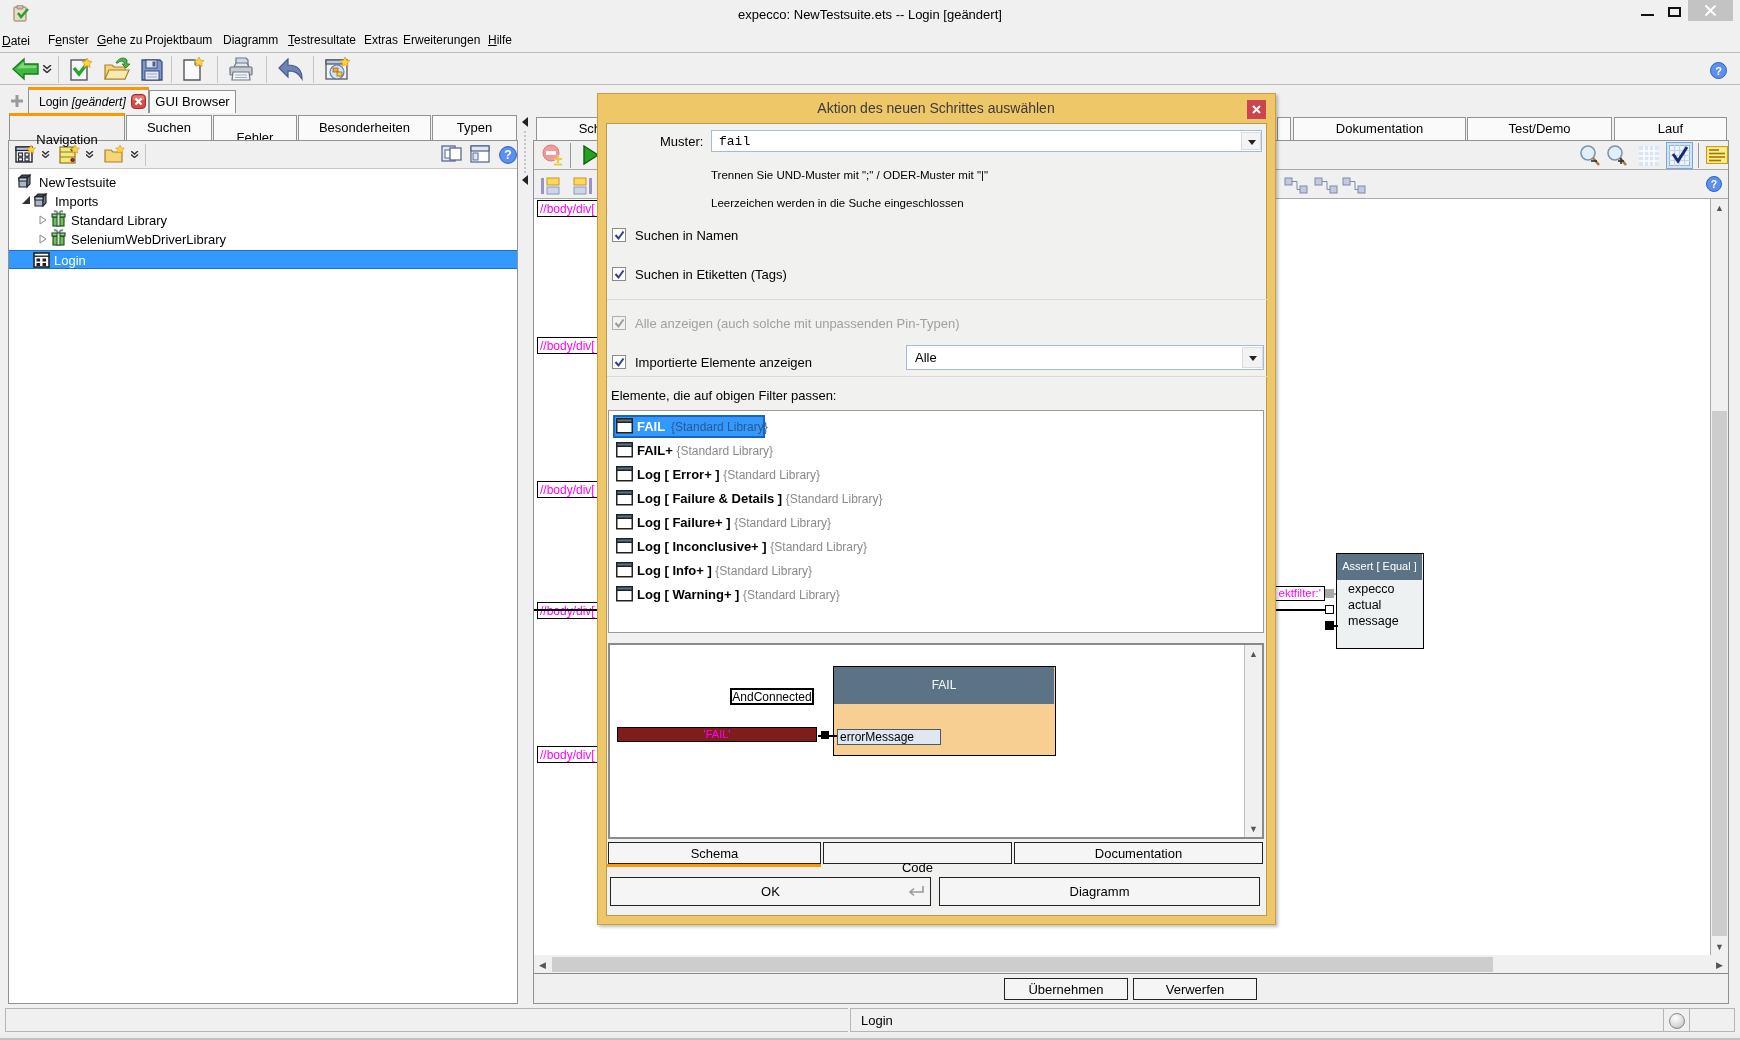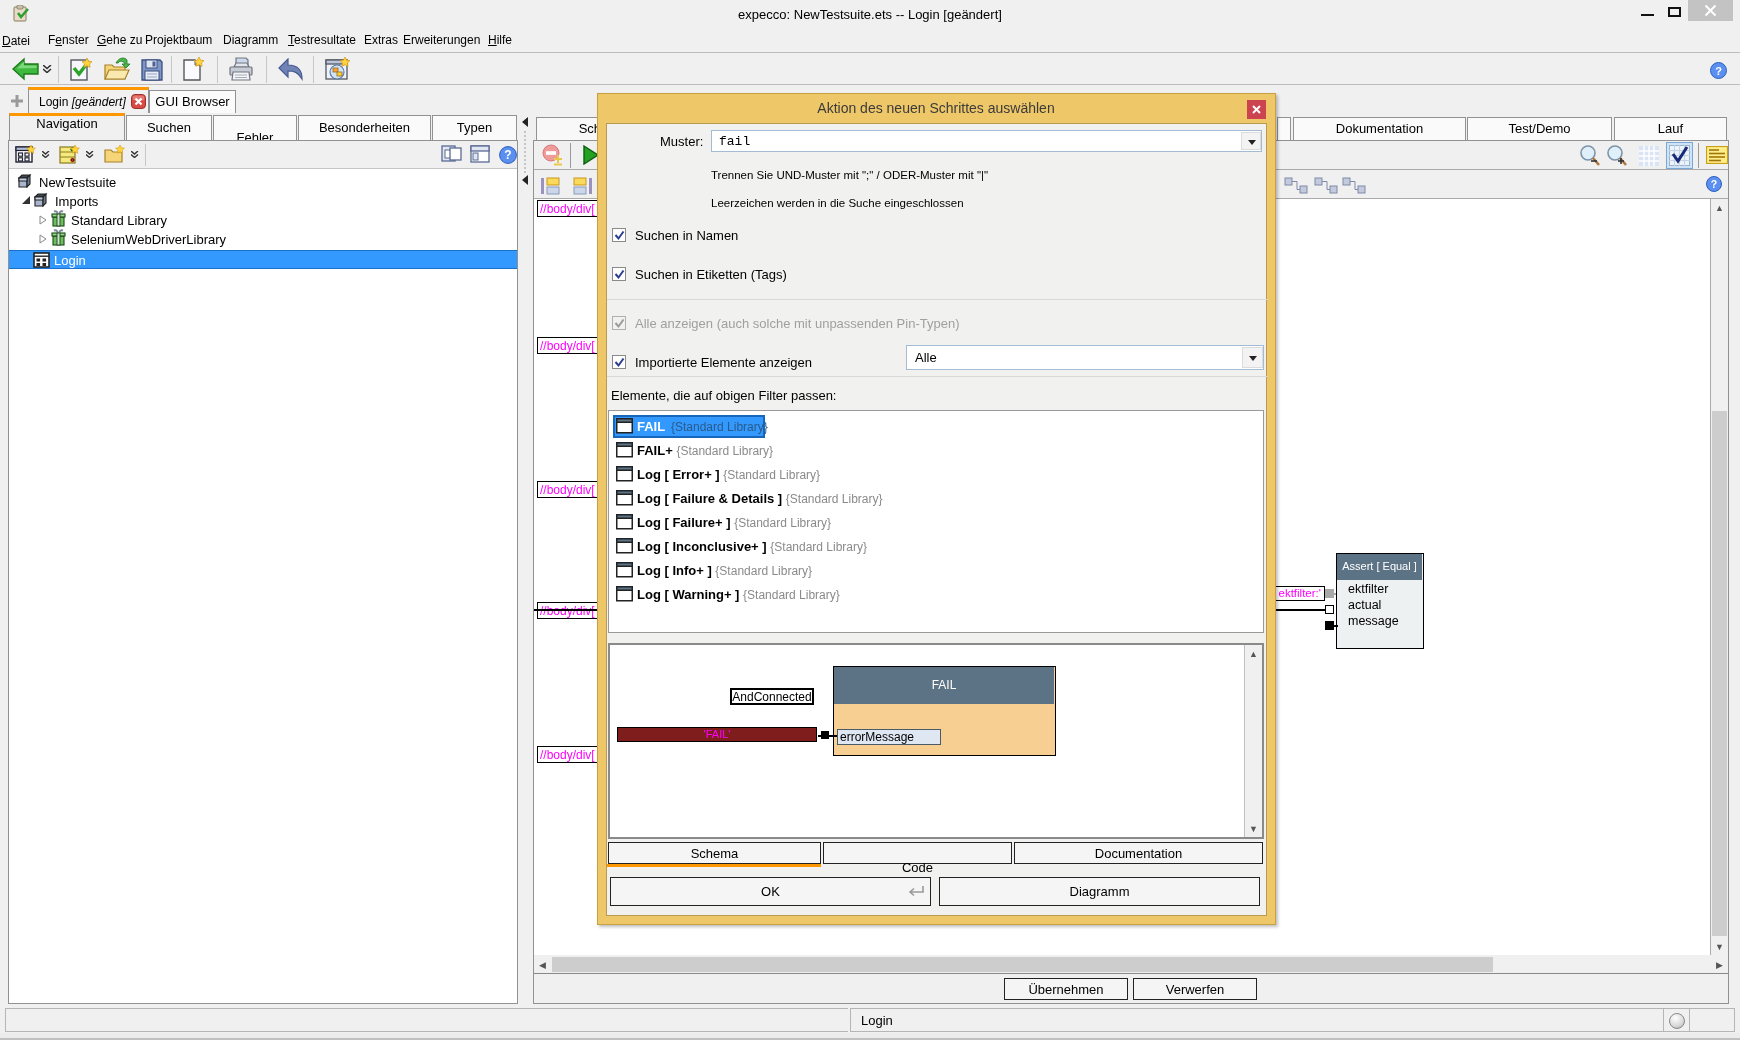--- a/index.html
+++ b/index.html
@@ -123,21 +123,21 @@
       <rect x="0.5" y="0.5" width="14" height="14" rx="3.5" fill="#d84a44" stroke="#a03030"></rect>
       <rect x="1.5" y="1.5" width="12" height="5" rx="2.5" fill="#e8837e" opacity="0.8"></rect>
       <path d="M4.5 4.5 L10.5 10.5 M10.5 4.5 L4.5 10.5" stroke="#fff" stroke-width="2.2"></path>
     </svg>
   </div>
   <div class="tab" style="left:149px;top:5px;width:87px;height:23px;padding-top:3px;background:#fbfbfb;">GUI Browser</div>
 </div>
 
 <div class="abs" style="left:8px;top:113px;width:510px;height:891px;">
 
-  <div class="abs" style="left:1px;top:0;width:116px;height:27px;background:#f0f0f0;border:1px solid #929292;border-bottom:none;border-top:3px solid #ff9700;text-align:center;padding-top:0;z-index:2;">Navigation</div>
+  <div class="abs" style="left:1px;top:0;width:116px;height:27px;background:#f0f0f0;border:1px solid #929292;border-bottom:none;border-top:3px solid #ff9700;text-align:center;padding-top:16px;z-index:2;">Navigation</div>
   <div class="tab" style="left:118px;top:2px;width:86px;height:25px;padding-top:4px;">Suchen</div>
   <div class="tab" style="left:205px;top:2px;width:84px;height:25px;padding-top:14px;">Fehler</div>
   <div class="tab" style="left:290px;top:2px;width:133px;height:25px;padding-top:4px;">Besonderheiten</div>
   <div class="tab" style="left:424px;top:2px;width:85px;height:25px;padding-top:4px;">Typen</div>
 
   <div class="abs" style="left:0;top:27px;width:510px;height:864px;border:1px solid #929292;background:#fff;">
 
     <div class="abs" style="left:0;top:0;width:508px;height:28px;background:#f0f0f0;border-bottom:1px solid #c6c6c6;">
       <svg class="abs" style="left:6px;top:3px;" width="25" height="22" viewBox="0 0 25 22">
         <rect x="1" y="3" width="16" height="15" fill="#fff" stroke="#223" stroke-width="1.4"></rect>
@@ -353,21 +353,21 @@
     <div class="abs" style="left:0;top:58px;width:1177px;height:756px;background:#fff;border-right:1px solid #aaa;">
 
       <div class="abs" style="left:3px;top:1px;width:120px;height:17px;border:1px solid #000;background:#fff;color:#f0f;font-size:12px;padding:1px 2px;white-space:nowrap;overflow:hidden;">//body/div[</div>
       <div class="abs" style="left:3px;top:138px;width:120px;height:17px;border:1px solid #000;background:#fff;color:#f0f;font-size:12px;padding:1px 2px;white-space:nowrap;overflow:hidden;">//body/div[</div>
       <div class="abs" style="left:3px;top:282px;width:120px;height:17px;border:1px solid #000;background:#fff;color:#f0f;font-size:12px;padding:1px 2px;white-space:nowrap;overflow:hidden;">//body/div[</div>
       <div class="abs" style="left:3px;top:403px;width:120px;height:17px;border:1px solid #000;background:#fff;color:#f0f;font-size:12px;padding:1px 2px;white-space:nowrap;overflow:hidden;">//body/div[</div>
       <div class="abs" style="left:3px;top:547px;width:120px;height:17px;border:1px solid #000;background:#fff;color:#f0f;font-size:12px;padding:1px 2px;white-space:nowrap;overflow:hidden;">//body/div[</div>
 
       <div class="abs" style="left:802px;top:354px;width:88px;height:96px;border:1.5px solid #000;background:#eef1f2;">
         <div class="abs" style="left:0;top:0;width:85px;height:26px;background:#5b7384;color:#fff;text-align:center;padding-top:6px;font-size:11px;white-space:nowrap;">Assert [ Equal ]</div>
-        <span class="abs" style="left:11px;top:28px;font-size:12.5px;">ektfilter</span>
+        <span class="abs" style="left:11px;top:28px;font-size:12.5px;">expecco</span>
         <span class="abs" style="left:11px;top:44px;font-size:12.5px;">actual</span>
         <span class="abs" style="left:11px;top:60px;font-size:12.5px;">message</span>
       </div>
 
       <div class="abs" style="left:700px;top:387px;width:91px;height:15px;border:1px solid #000;background:#fff;color:#f0f;font-size:11.5px;padding-right:3px;overflow:hidden;white-space:nowrap;text-align:right;">ektfilter:'</div>
       <div class="abs" style="left:791px;top:394px;width:11px;height:2px;background:#aaa;"></div>
       <div class="abs" style="left:791px;top:390px;width:9px;height:9px;background:#a8a8a8;"></div>
       <div class="abs" style="left:0;top:410px;width:791px;height:2px;background:#000;"></div>
       <div class="abs" style="left:791px;top:406px;width:9px;height:9px;background:#fff;border:1.5px solid #000;"></div>
       <div class="abs" style="left:791px;top:422px;width:9px;height:9px;background:#000;"></div>

